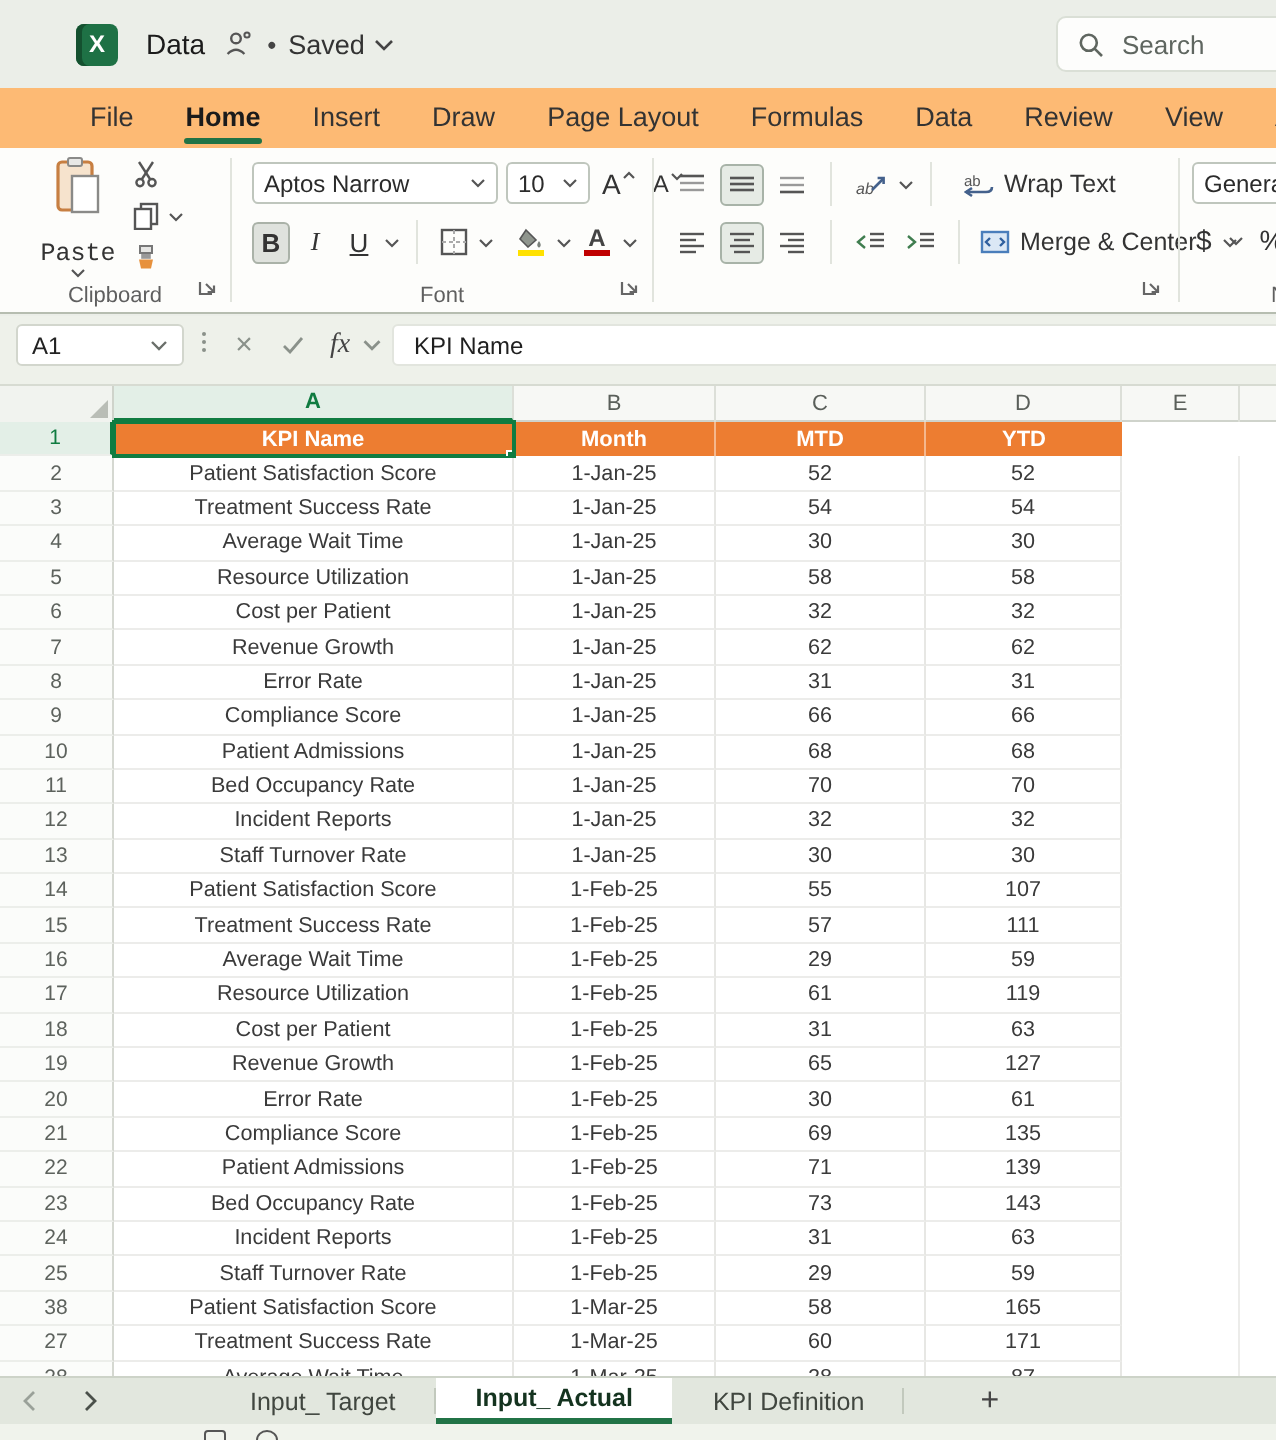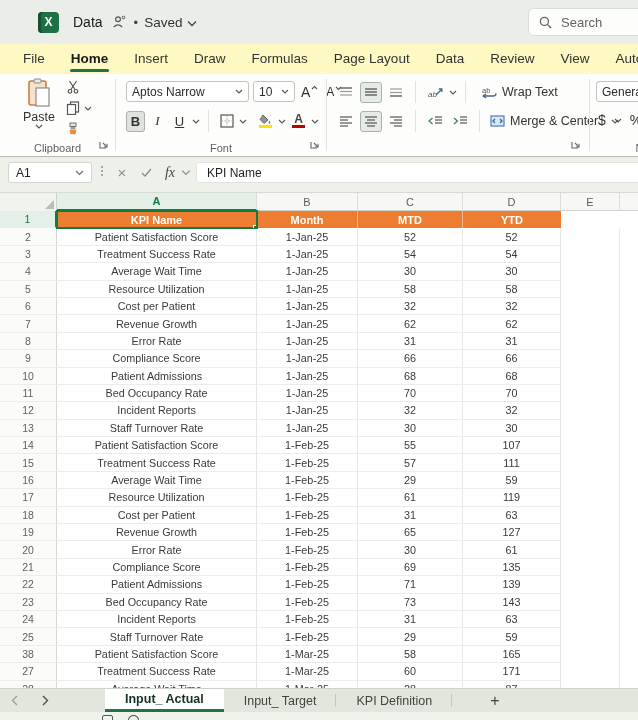--- a/index.html
+++ b/index.html
@@ -12,38 +12,38 @@
   .excel-icon { margin-left:38px; width:21px; height:21px; border-radius:4px; background:#1e7145; color:#fff; font-weight:bold; font-size:12px; display:flex; align-items:center; justify-content:center; box-shadow:inset 3px 0 0 #14502f; }
   .doc-title { margin-left:14px; font-size:14px; color:#1b1b1b; }
   .person-wrap { margin-left:9px; display:flex; align-items:flex-start; }
   .dot-sep { margin-left:8px; color:#444; font-size:13px; }
   .saved-label { margin-left:6px; font-size:13.5px; color:#333; }
   .tb-chev { margin-left:5px; }
   .search-box { position:absolute; right:-12px; top:8px; width:122px; height:28px; background:#fdfdfc; border:1px solid #dadfd6; border-radius:5px; display:flex; align-items:center; padding-left:10px; }
   .search-box span { margin-left:9px; font-size:13px; color:#5f6660; }
 
   
-  .ribbon-tabs { position:absolute; top:44px; left:0; width:638px; height:30px; display:flex; align-items:center; padding-left:10px; background:#fef9c3; }
+  .ribbon-tabs { position:absolute; top:44px; left:0; width:638px; height:30px; display:flex; align-items:center; padding-left:32px; background:#fdba74; }
   .rtab { padding:5px 13px 7px; font-size:13.5px; color:#333; cursor:default; position:relative; white-space:nowrap; }
   .rtab.active { font-weight:bold; color:#1b1b1b; }
   .rtab.active::after { content:""; position:absolute; left:12px; right:12px; bottom:1px; height:3px; border-radius:2px; background:#217346; }
 
   
   .ribbon { position:absolute; top:74px; left:0; width:638px; height:83px; background:#fdfdfb; border-bottom:1px solid #b6bdb0; }
   .rgroup { position:absolute; top:0; height:82px; }
   .rgroup .group-label { position:absolute; bottom:2px; left:0; right:0; text-align:center; font-size:11px; color:#5f5f5f; }
   .gsep { position:absolute; top:5px; bottom:5px; width:1px; background:#e1e4dd; }
   .launcher { position:absolute; bottom:3px; }
   .icon-btn { display:flex; align-items:center; justify-content:center; border-radius:3px; }
   .sel-box { background:#e6ebe5; border:1px solid #a8b3a8; }
 
   
   .g-clipboard { left:0; width:115px; }
   .paste-btn { position:absolute; left:16px; top:4px; width:46px; height:62px; display:flex; flex-direction:column; align-items:center; }
-  .paste-btn .plabel { font-size:12.5px; color:#333; margin-top:2px; }
+  .paste-btn .plabel { font-size:12.5px; color:#333; margin-top:12px;font-family:Liberation Mono, monospace; }
   .clip-mini { position:absolute; left:66px; top:6px; display:flex; flex-direction:column; gap:7px; }
   .clip-mini .mini-row { display:flex; align-items:center; gap:4px; }
 
   
   .g-font { left:116px; width:210px; }
   .combo { background:#fff; border:1px solid #bfc6bd; border-radius:3px; height:21px; display:flex; align-items:center; justify-content:space-between; padding:0 5px; font-size:12px; color:#2b2b2b; }
   .font-row1 { position:absolute; left:10px; top:7px; display:flex; align-items:flex-start; gap:4px; }
   .font-row2 { position:absolute; left:10px; top:36px; display:flex; align-items:center; gap:3px; }
   .fmt-btn { min-width:19px; height:21px; display:flex; align-items:center; justify-content:center; font-size:13px; color:#333; border-radius:3px; padding:0 2px; }
   .fmt-btn.bold-active { background:#dfe2dd; border:1px solid #aab2a8; font-weight:bold; }
@@ -132,22 +132,22 @@
         </svg>
       <span>Search</span>
     </div>
   </div>
 
   <nav class="ribbon-tabs" id="ribbonTabs">
       <div class="rtab">File</div>
       <div class="rtab active">Home</div>
       <div class="rtab">Insert</div>
       <div class="rtab">Draw</div>
+      <div class="rtab">Page Layout</div>
       <div class="rtab">Formulas</div>
-      <div class="rtab">Page Layout</div>
       <div class="rtab">Data</div>
       <div class="rtab">Review</div>
       <div class="rtab">View</div>
       <div class="rtab">Automate</div>
     </nav>
 
   <div class="ribbon">
 
     <div class="rgroup g-clipboard">
       <div class="paste-btn">
@@ -702,22 +702,22 @@
           <polyline points="6,1 1.5,5.5 6,10" fill="none" stroke="#9aa199" stroke-width="1.4"></polyline>
         </svg>
     </span>
     <span class="nav-btn">
       <svg width="8" height="11" viewBox="0 0 8 11">
           <polyline points="2,1 6.5,5.5 2,10" fill="none" stroke="#4a504a" stroke-width="1.4"></polyline>
         </svg>
     </span>
     <div style="width:45px"></div>
     <div id="sheetTabs" style="display:flex; align-items:stretch;">
+        <div class="stab">Input_ Target</div>
         <div class="stab active">Input_ Actual</div>
-        <div class="stab">Input_ Target</div>
         <div class="stab">KPI Definition</div>
       </div>
     <span class="add-tab">+</span>
   </div>
 
   <div class="status-partial">
     <span class="sp-ic" style="left:102px"></span>
     <span class="sp-ic" style="left:128px; border-radius:50%"></span>
   </div>
 

